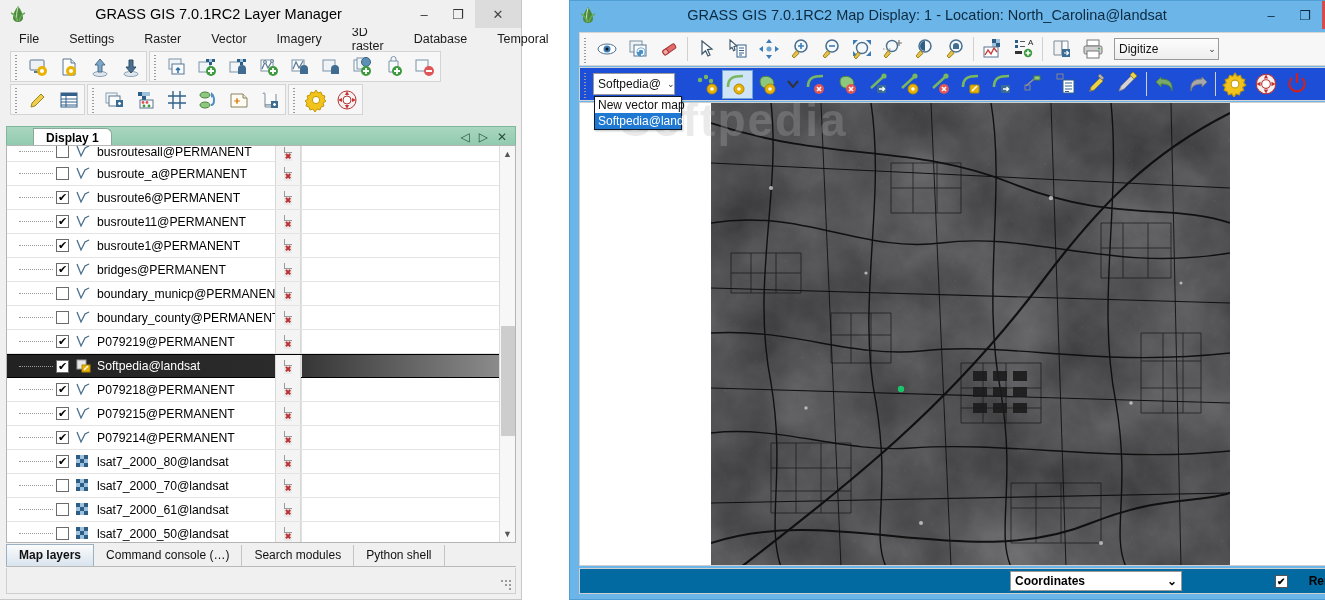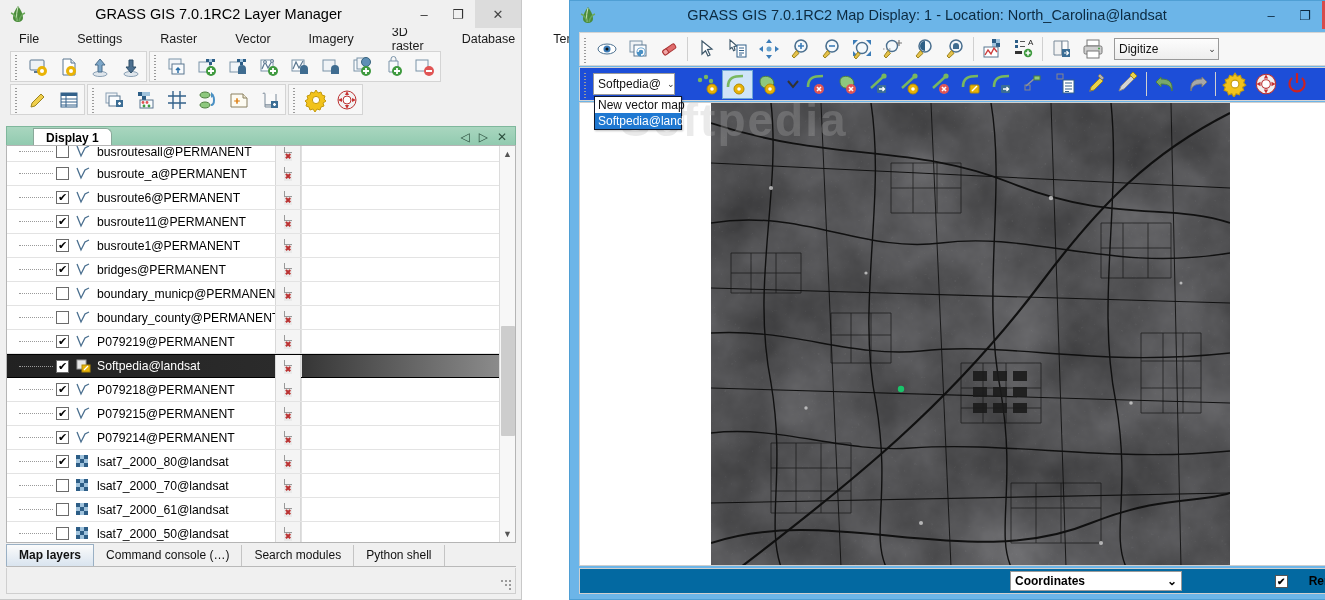--- a/index.html
+++ b/index.html
@@ -52,21 +52,21 @@
     font-size: 13px; color: #333; background: transparent;
     border: none; cursor: default;
   }
   #layer-manager .win-btn.close { background: #dcdcdc; color:#444; width:46px;}
   #map-display .win-btn { color:#0c2a40; }
   #map-display .win-btn.close { background: #d74b4b; color:#fff; width:46px; }
 
   
   .menubar {
     display: flex; align-items: center; height: 22px;
-    background: #f0f0f0; padding-left: 8px; gap: 16px;
+    background: #f0f0f0; padding-left: 8px; gap: 8px;
   }
   .menu-item {
     padding: 2px 11px; font-size: 12.5px; color: #1a1a1a; cursor: default;
   }
 
   
   .toolbar-row { display:flex; align-items:center; height:33px; background:#f0f0f0; }
   .tb-group {
     display:flex; align-items:center; height:31px;
     border:1px solid #d4d4d4; background:#f7f7f7;

